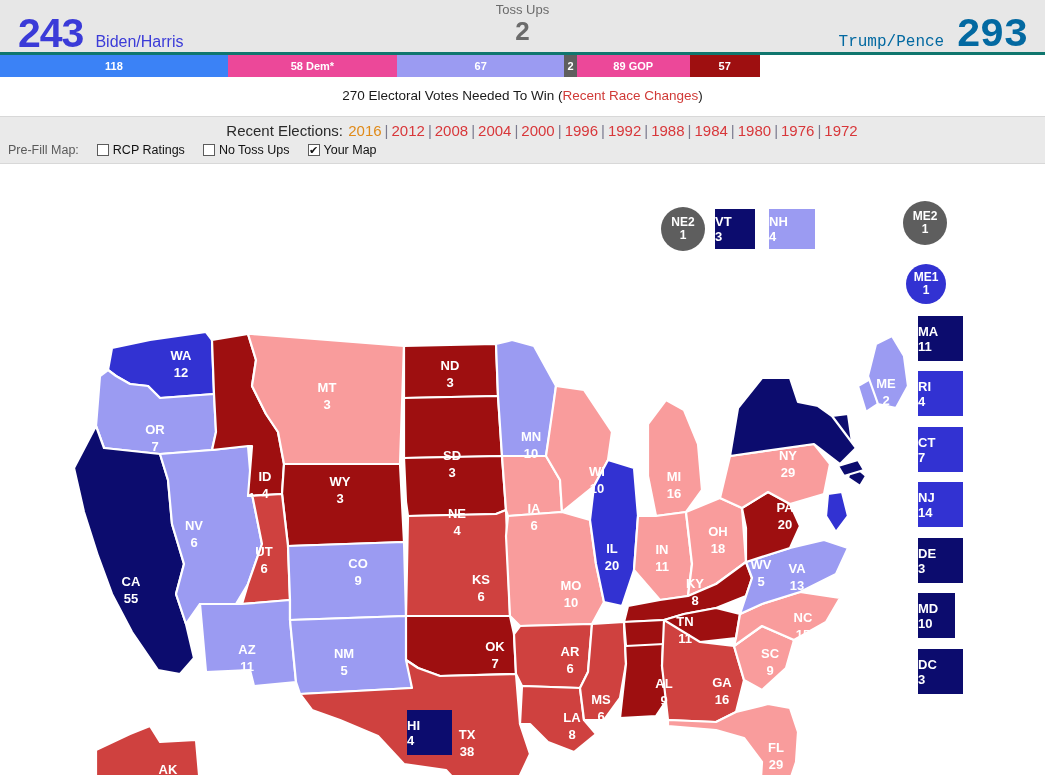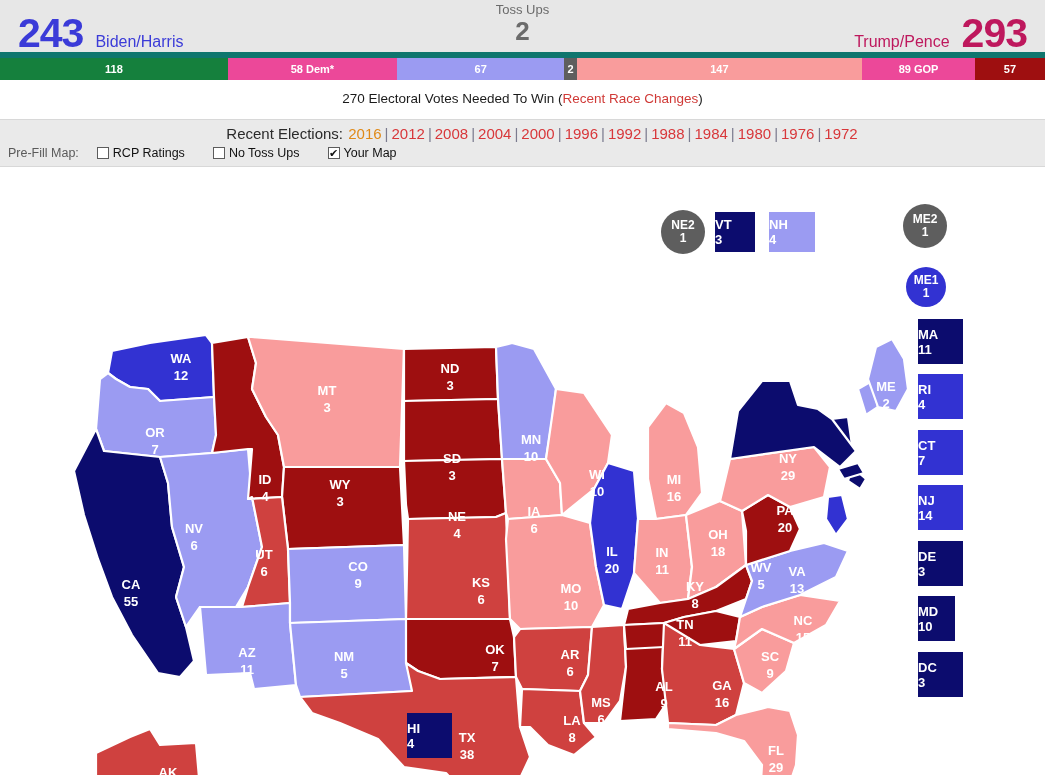--- a/index.html
+++ b/index.html
@@ -13,39 +13,39 @@
     height: 775px;
     overflow: hidden;
     background: #ffffff;
   }
 
   
   .scoreboard {
     position: relative;
     height: 52px;
     background: #e7e7e7;
-    border-bottom: 6px solid #0f766e;
+    border-bottom: 3px solid #0f766e;
   }
   .score-left {
     position: absolute; left: 18px; top: 2px;
     display: flex; align-items: baseline; gap: 12px;
   }
   .score-right {
     position: absolute; right: 18px; top: 2px;
     display: flex; align-items: baseline; gap: 12px;
   }
   .bignum {
     font-size: 41px; font-weight: bold; line-height: 46px;
     letter-spacing: -1px;
   }
   .ticket {
     font-size: 16px; line-height: 24px; margin-top: 28px;
   }
   .dem-blue { color: #3b3bd8; }
-  .rep-red  { color: #be185d; }
+  .rep-red  { color: #0369a1; font-family: Liberation Mono, monospace; }
   .tossup-block {
     position: absolute; left: 0; right: 0; top: 2px;
     text-align: center;
   }
   .tossup-label {
     font-size: 13px; color: #6b6b6b; line-height: 15px;
   }
   .tossup-num {
     font-size: 26px; font-weight: bold; color: #6b6b6b; line-height: 28px;
   }
@@ -163,55 +163,52 @@
       <div class="tossup-num">2</div>
     </div>
 
     <div class="score-right">
       <span class="ticket rep-red">Trump/Pence</span>
       <span class="bignum rep-red">293</span>
     </div>
   </div>
 
   <div class="barwrap" id="barwrap">
-      <div class="seg" style="width: 21.8%; background: #15803d; justify-content: center;">
+      <div class="seg" style="width: 21.8%; background: #3b82f6; justify-content: center;">
         <span>118</span>
       </div>
       <div class="seg" style="width: 16.2%; background: #ec4899;">
         <span>58 Dem*</span>
       </div>
       <div class="seg" style="width: 16%; background: rgb(155, 155, 242);">
         <span>67</span>
       </div>
       <div class="seg" style="width: 1.2%; background: rgb(94, 94, 94);">
         <span>2</span>
-      </div>
-      <div class="seg" style="width: 27.3%; background: rgb(249, 156, 156);">
-        <span>147</span>
       </div>
       <div class="seg" style="width: 10.8%; background: #ec4899;">
         <span>89 GOP</span>
       </div>
       <div class="seg" style="width: 6.7%; background: rgb(158, 15, 16);">
         <span>57</span>
       </div>
       <div class="marker" style="left: 47.6%;"></div>
     </div>
 
   <div class="needwrap">
     <span>270 Electoral Votes Needed To Win (</span><span class="rrc">Recent Race Changes</span><span>)</span>
   </div>
 
   <div class="elections">
     <div class="elections-row" id="elections-row">
       <span class="ylabel">Recent Elections:</span>
      <span class="yr yr-2016">2016</span><span class="sep">|</span><span class="yr yr-red">2012</span><span class="sep">|</span><span class="yr yr-red">2008</span><span class="sep">|</span><span class="yr yr-red">2004</span><span class="sep">|</span><span class="yr yr-red">2000</span><span class="sep">|</span><span class="yr yr-red">1996</span><span class="sep">|</span><span class="yr yr-red">1992</span><span class="sep">|</span><span class="yr yr-red">1988</span><span class="sep">|</span><span class="yr yr-red">1984</span><span class="sep">|</span><span class="yr yr-red">1980</span><span class="sep">|</span><span class="yr yr-red">1976</span><span class="sep">|</span><span class="yr yr-red">1972</span></div>
     <div class="prefill">
       <span class="lbl">Pre-Fill Map:</span>
-      <span id="prefill-options" style="display:flex;gap:28px;align-items:center;">
+      <span id="prefill-options" style="display:flex;gap:18px;align-items:center;">
           <span class="cbitem">
             <span class="cbox"></span>
             <span>RCP Ratings</span>
           </span>
           <span class="cbitem">
             <span class="cbox"></span>
             <span>No Toss Ups</span>
           </span>
           <span class="cbitem">
             <span class="cbox">✔</span>

